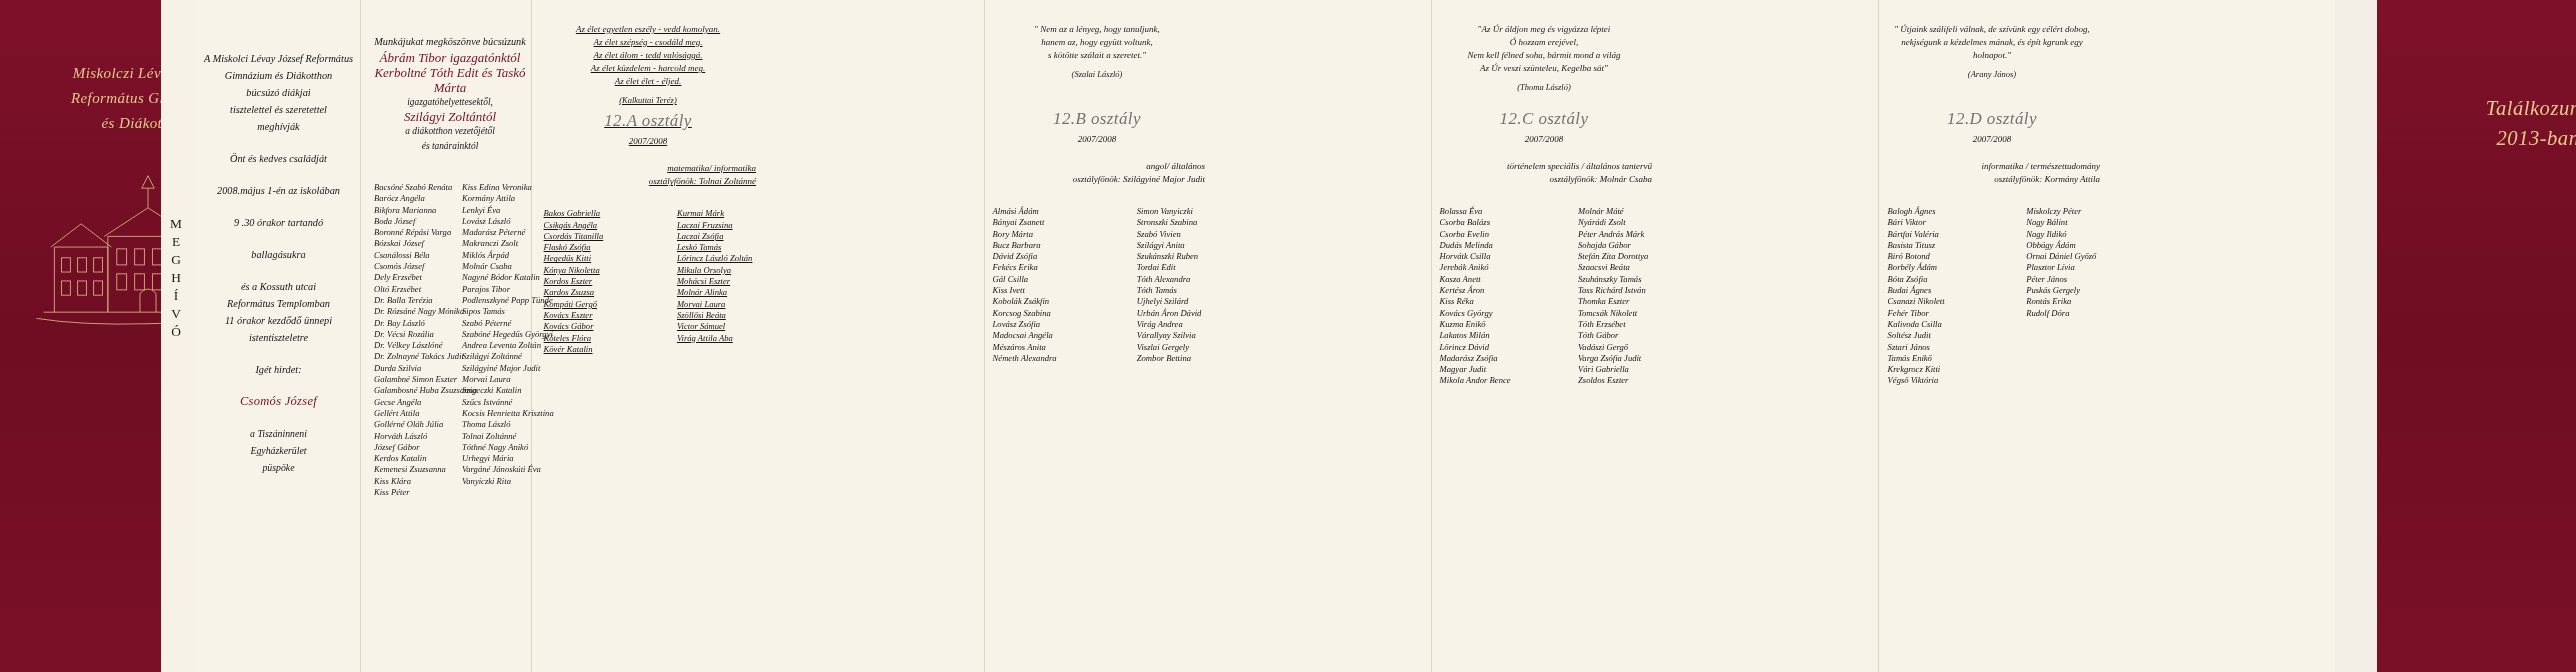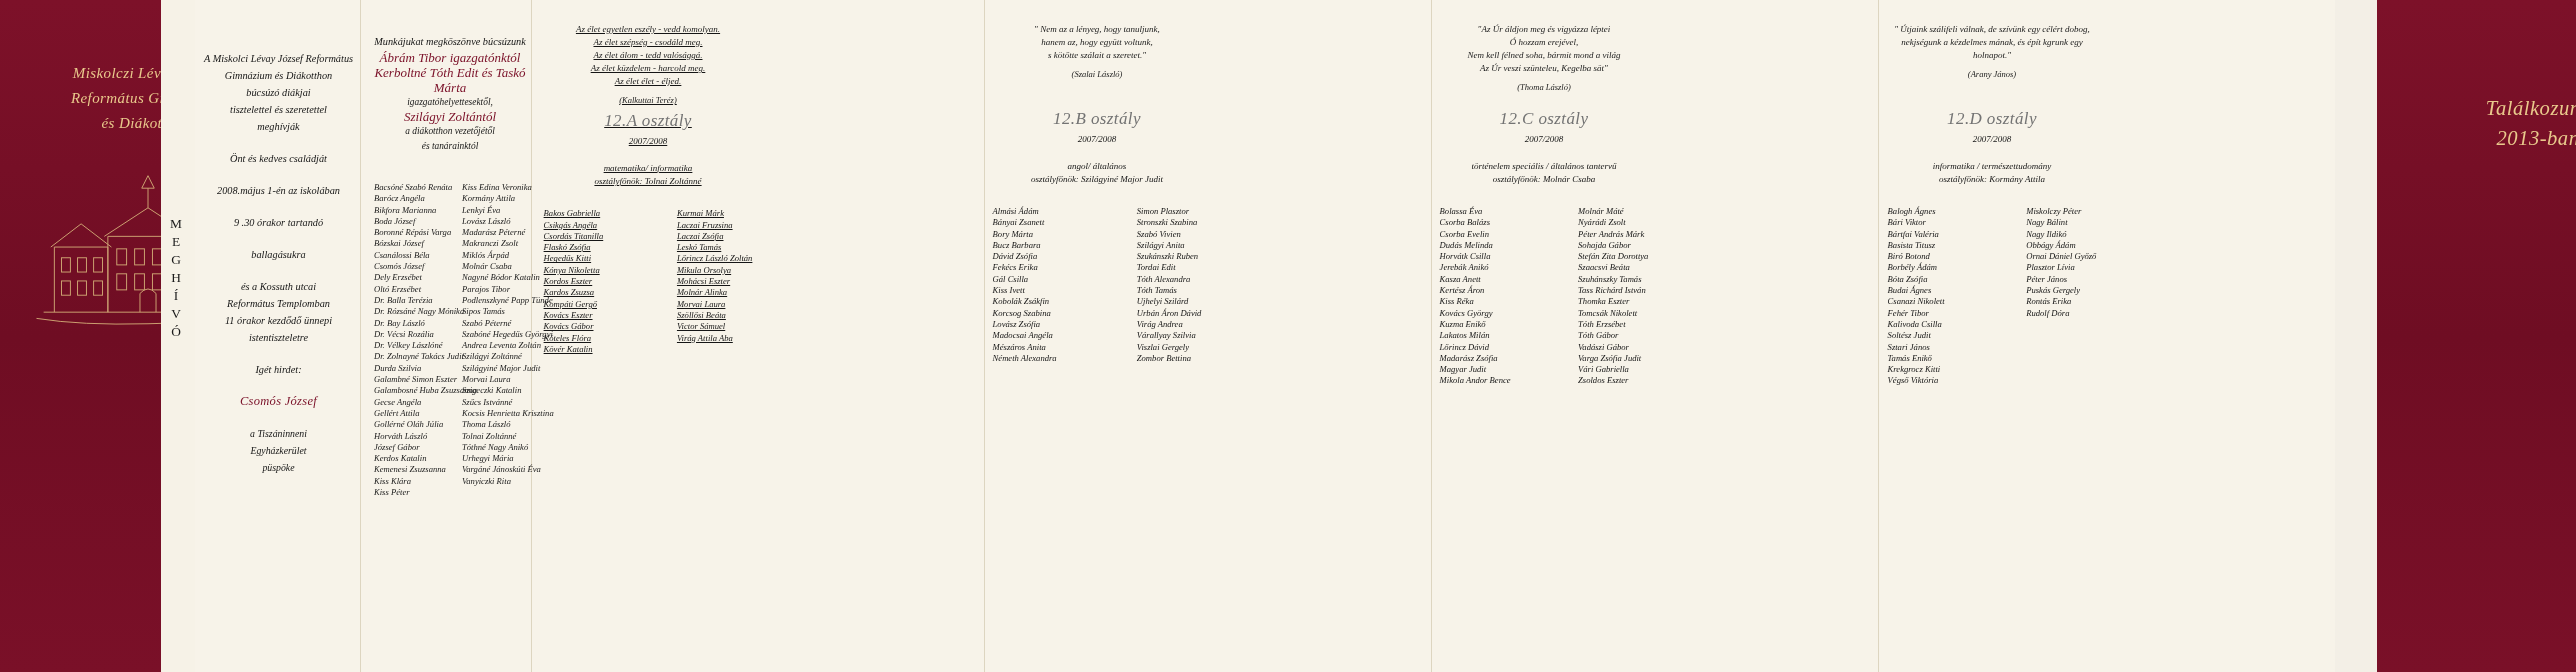--- a/index.html
+++ b/index.html
@@ -178,20 +178,21 @@
   .cls-year {
     margin-top: 4.5px;
     font-size: 9px;
     font-style: italic;
   }
   .cls-spec {
     margin-top: 16px;
     font-size: 9px;
     font-style: italic;
     line-height: 13.4px;
+    text-align: right;
   }
   .cls-names {
     margin-top: 19.7px;
     display: flex;
     justify-content: space-between;
     padding: 0 3.6px;
     font-style: italic;
     font-size: 8.6px;
     line-height: 11.3px;
     text-align: left;
@@ -440,21 +441,21 @@
           <div>Gál Csilla</div>
           <div>Kiss Ivett</div>
           <div>Kobolák Zsákfin</div>
           <div>Korcsog Szabina</div>
           <div>Lovász Zsófia</div>
           <div>Madocsai Angéla</div>
           <div>Mészáros Anita</div>
           <div>Németh Alexandra</div>
         </div>
       <div class="col" id="b2">
-          <div>Simon Plasztor</div>
+          <div>Simon Vanyiczki</div>
           <div>Stronszki Szabina</div>
           <div>Szabó Vivien</div>
           <div>Szilágyi Anita</div>
           <div>Szukánszki Ruben</div>
           <div>Tordai Edit</div>
           <div>Tóth Alexandra</div>
           <div>Tóth Tamás</div>
           <div>Ujhelyi Szilárd</div>
           <div>Urbán Áron Dávid</div>
           <div>Virág Andrea</div>
@@ -501,21 +502,21 @@
           <div>Péter András Márk</div>
           <div>Sohajda Gábor</div>
           <div>Stefán Zita Dorottya</div>
           <div>Szaacsvi Beáta</div>
           <div>Szuhánszky Tamás</div>
           <div>Tass Richárd István</div>
           <div>Thomka Eszter</div>
           <div>Tomcsák Nikolett</div>
           <div>Tóth Erzsébet</div>
           <div>Tóth Gábor</div>
-          <div>Vadászi Gábor</div>
+          <div>Vadászi Gergő</div>
           <div>Varga Zsófia Judit</div>
           <div>Vári Gabriella</div>
           <div>Zsoldos Eszter</div>
         </div>
     </div>
   </div>
 
   <div class="classblock" style="left:1884px;">
     <div class="quote">
       <span id="qd"><div>" Útjaink szálifeli válnak, de szívünk egy célért dobog,</div><div>nekjségunk a kézdelmes mának, és épít kgrunk egy holnapot."</div></span>

